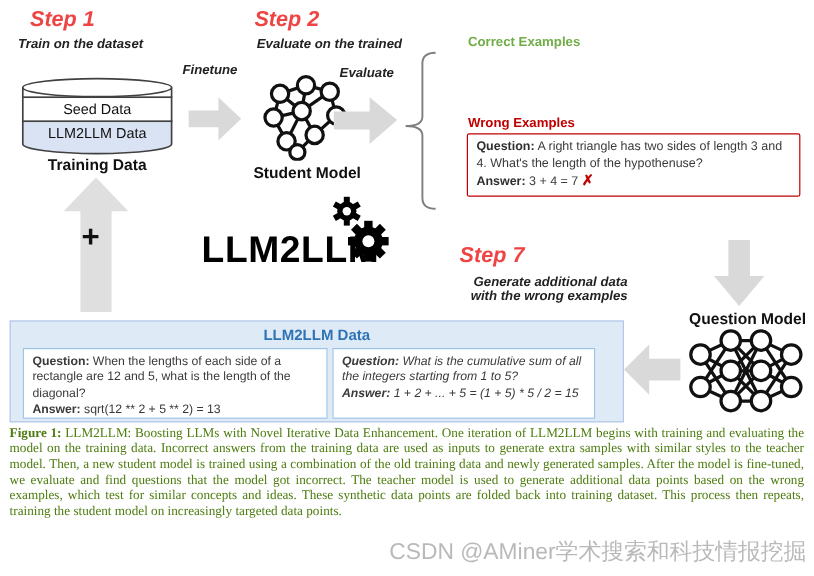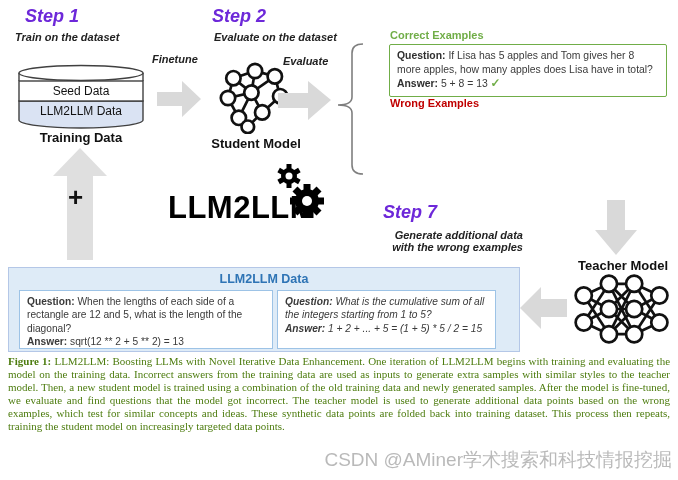--- a/index.html
+++ b/index.html
@@ -1,19 +1,19 @@
 <!DOCTYPE html>
 <html><head>
 <meta charset="utf-8">
 <style>
   html,body{margin:0;padding:0;background:#fff;}
   #page{position:relative;width:678px;height:480px;background:#fff;overflow:hidden;
         font-family:"Liberation Sans",sans-serif;color:#1a1a1a;}
   .abs{position:absolute;}
-  .step-title{font-size:18px;font-weight:bold;font-style:italic;color:#6d28d9;text-align:center;}
+  .step-title{font-size:18px;font-weight:bold;font-style:italic;color:#ef4444;text-align:center;}
   .step-sub{font-size:11px;font-style:italic;font-weight:600;color:#222;}
   .flow-label{font-size:11px;font-style:italic;font-weight:600;color:#222;}
   .node-label{font-size:13px;font-weight:bold;color:#111;}
   .qa{font-size:10.4px;line-height:1.3;color:#3a3a3a;}
   .qa b{color:#2f2f2f;}
   .ex-heading{font-size:11px;font-weight:bold;}
   .ex-heading.green{color:#70AD47;}
   .ex-heading.red{color:#C00000;}
   .ex-box{background:#fff;border-radius:2px;padding:4px 7px;}
   .ex-box.green{border:1.6px solid #70AD47;}
@@ -54,21 +54,21 @@
     <div class="abs cyl-label" style="left:0;top:41px;width:130px;">LLM2LLM Data</div>
   </div>
   <div class="abs node-label" style="left:16px;top:130px;width:130px;text-align:center;">Training Data</div>
 
   <div class="abs flow-label" style="left:152px;top:53px;">Finetune</div>
   <svg class="abs" style="left:157px;top:79px;" width="45" height="40" viewBox="0 0 45 40">
     <polygon points="0,13 25,13 25,2 44,20 25,38 25,27 0,27" fill="#D9D9D9"></polygon>
   </svg>
 
   <div class="abs step-title" style="left:212px;top:6px;">Step 2</div>
-  <div class="abs step-sub" style="left:214px;top:31px;">Evaluate on the dataset</div>
+  <div class="abs step-sub" style="left:214px;top:31px;">Evaluate on the trained</div>
 
   <svg class="abs" style="left:219px;top:62px;" width="72" height="72" viewBox="0 0 76 80">
     <g stroke="#111" stroke-width="3" fill="none">
       <path d="M14 18 L38 10 L60 16 M14 18 L8 40 M14 18 L34 34 M38 10 L34 34 M60 16 L34 34 M60 16 L66 38 M8 40 L34 34 M8 40 L20 62 M34 34 L46 56 M34 34 L20 62 M66 38 L46 56 M20 62 L30 72 M46 56 L30 72"></path>
     </g>
     <g fill="#fff" stroke="#111" stroke-width="3">
       <circle cx="14" cy="18" r="8"></circle>
         <circle cx="38" cy="10" r="8"></circle>
         <circle cx="60" cy="16" r="8"></circle>
       <circle cx="8" cy="40" r="8"></circle>
@@ -84,29 +84,29 @@
   <div class="abs flow-label" style="left:283px;top:55px;">Evaluate</div>
   <svg class="abs" style="left:278px;top:78px;" width="54" height="45" viewBox="0 0 54 45">
     <polygon points="0,15 30,15 30,3 53,22 30,42 30,30 0,30" fill="#D9D9D9"></polygon>
   </svg>
 
   <svg class="abs" style="left:333px;top:42px;" width="32" height="134" viewBox="0 0 32 134">
     <path d="M30 2 Q19 2 19 11 L19 55 Q19 63 5 63 Q19 63 19 71 L19 123 Q19 132 30 132" fill="none" stroke="#7F7F7F" stroke-width="1.6"></path>
   </svg>
 
   <div class="abs ex-heading green" style="left:390px;top:29px;">Correct Examples</div>
-  <div class="abs ex-box green qa" style="left:389px;top:44px;width:262px;">
-    <b>Question:</b>
-    <span>If Lisa has 5 apples and Tom gives her 8 more apples, how many apples does Lisa have in total?</span><br>
-    <b>Answer:</b>
-    <span>5 + 8 = 13</span>
-    <span class="mark check">✓</span>
-  </div>
 
   <div class="abs ex-heading red" style="left:390px;top:97px;">Wrong Examples</div>
+  <div class="abs ex-box red qa" style="left:389px;top:111px;width:262px;">
+    <b>Question:</b>
+    <span>A right triangle has two sides of length 3 and 4. What's the length of the hypothenuse?</span><br>
+    <b>Answer:</b>
+    <span>3 + 4 = 7</span>
+    <span class="mark cross">✗</span>
+  </div>
 
   <svg class="abs" style="left:53px;top:148px;" width="54" height="112" viewBox="0 0 54 112">
     <polygon points="27,0 54,28 40,28 40,112 14,112 14,28 0,28" fill="#DFDFDF"></polygon>
   </svg>
   <div class="abs plus-sign" style="left:68px;top:182px;">+</div>
 
   <div class="abs logo-text" style="left:168px;top:190px;">LLM2LLM</div>
   <svg class="abs" style="left:276px;top:163px;" width="48" height="58" viewBox="0 0 48 58">
     <g fill="#000">
       <circle cx="13" cy="13" r="8"></circle>
@@ -134,21 +134,21 @@
     </g>
   </svg>
 
   <div class="abs step-title" style="left:383px;top:202px;">Step 7</div>
   <div class="abs step-sub" style="left:383px;top:229px;width:140px;text-align:right;">Generate additional data with the wrong examples</div>
 
   <svg class="abs" style="left:594px;top:200px;" width="44" height="56" viewBox="0 0 44 56">
     <polygon points="13,0 31,0 31,30 43,30 22,55 1,30 13,30" fill="#D9D9D9"></polygon>
   </svg>
 
-  <div class="abs node-label" style="left:570px;top:258px;width:106px;text-align:center;">Teacher Model</div>
+  <div class="abs node-label" style="left:570px;top:258px;width:106px;text-align:center;">Question Model</div>
   <svg class="abs" style="left:570px;top:273px;" width="104" height="72" viewBox="0 0 105 80">
     <g stroke="#111" stroke-width="3" fill="none">
       <path d="M10 25 L38 12 M10 25 L38 40 M10 25 L38 68 M10 55 L38 12 M10 55 L38 40 M10 55 L38 68"></path>
       <path d="M38 12 L66 12 M38 12 L66 40 M38 12 L66 68 M38 40 L66 12 M38 40 L66 40 M38 40 L66 68 M38 68 L66 12 M38 68 L66 40 M38 68 L66 68"></path>
       <path d="M66 12 L94 25 M66 12 L94 55 M66 40 L94 25 M66 40 L94 55 M66 68 L94 25 M66 68 L94 55"></path>
     </g>
     <g fill="#fff" stroke="#111" stroke-width="3">
       <circle cx="10" cy="25" r="9"></circle>
         <circle cx="10" cy="55" r="9"></circle>
       <circle cx="38" cy="12" r="9"></circle>

